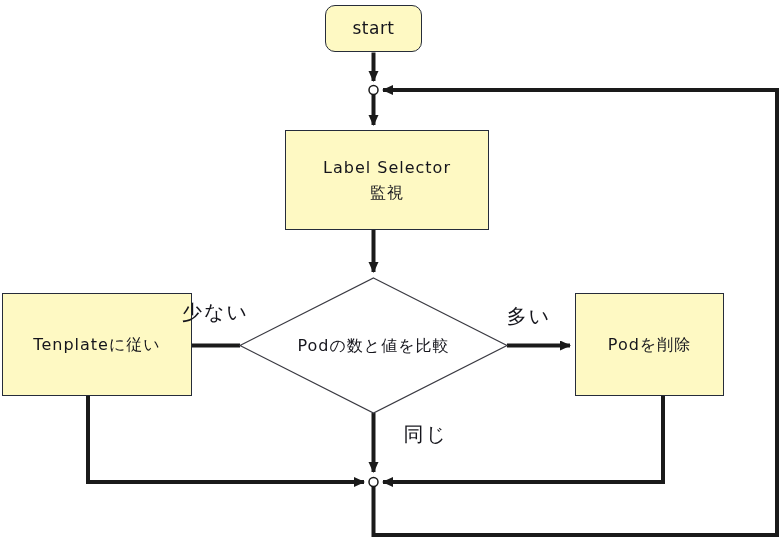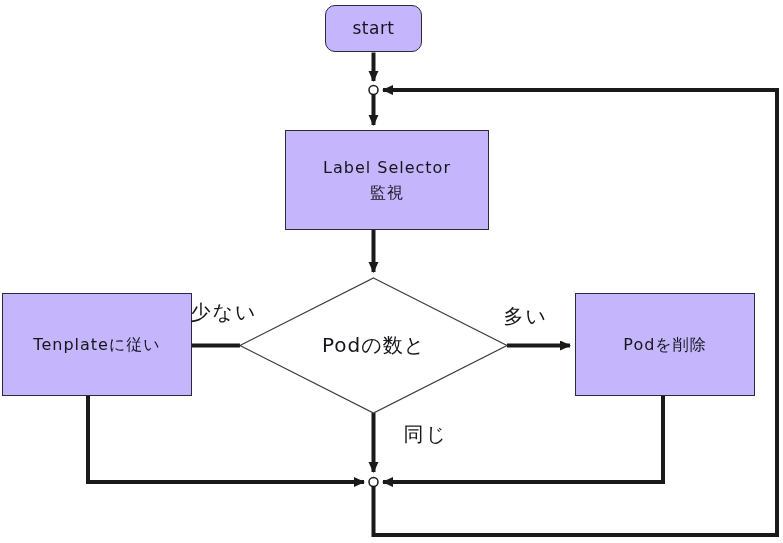--- a/index.html
+++ b/index.html
@@ -23,66 +23,66 @@
     height: 543px;
   }
   .node {
     position: absolute;
     box-sizing: border-box;
     display: flex;
     flex-direction: column;
     justify-content: center;
     align-items: center;
     border: 1.6px solid #262c3a;
-    background: #c4b5fd;
+    background: #fef9c3;
     color: #15151c;
     font-size: 16px;
     letter-spacing: 1px;
     line-height: 25px;
     text-align: center;
     white-space: nowrap;
   }
   .node-start {
     left: 325px; top: 5px; width: 97px; height: 47px;
     border-radius: 10px;
     font-size: 17px;
     letter-spacing: 0.5px;
   }
   .node-monitor {
     left: 285px; top: 130px; width: 204px; height: 100px;
   }
   .node-create {
     left: 2px; top: 293px; width: 190px; height: 103px;
   }
   .node-delete {
-    left: 575px; top: 293px; width: 180px; height: 103px; justify-content: center;
+    left: 575px; top: 293px; width: 149px; height: 103px; justify-content: center;
   }
   .decision-text {
     position: absolute;
     left: 278px; top: 308px; width: 191px; height: 75px;
     display: flex;
     flex-direction: row;
     justify-content: center;
     align-items: center;
     color: #15151c;
-    font-size: 20px;
+    font-size: 16px;
     letter-spacing: 1px;
     line-height: 25px;
     text-align: center;
     white-space: nowrap;
   }
   .edge-label {
     position: absolute;
     color: #15151c;
     font-size: 20px;
     letter-spacing: 2px;
     white-space: nowrap;
   }
-  .label-few  { left: 182px; top: 299px; width: 84px; text-align: center; }
-  .label-many { left: 486px; top: 303px; width: 62px; text-align: right; }
+  .label-few  { left: 182px; top: 299px; width: 84px; text-align: left; }
+  .label-many { left: 498px; top: 303px; width: 62px; text-align: center; }
   .label-same { left: 386px; top: 421px; width: 62px; text-align: right; }
 </style>
 </head>
 <body>
 
 <div id="canvas">
 
   <svg id="connectors" viewBox="0 0 783 543" xmlns="http://www.w3.org/2000/svg">
     <defs>
       <marker id="arrow" markerUnits="userSpaceOnUse" markerWidth="14" markerHeight="12" refX="10" refY="5" orient="auto">
@@ -118,20 +118,21 @@
     <span>start</span>
   </div>
 
   <div class="node node-monitor">
     <span>Label Selector</span>
     <span>監視</span>
   </div>
 
   <div class="decision-text">
     <span>Podの数と</span>
+    <span>値を比較</span>
   </div>
 
   <div class="node node-create">
     <span>Tenplateに従い</span>
   </div>
 
   <div class="node node-delete">
     <span>Podを削除</span>
   </div>
 

